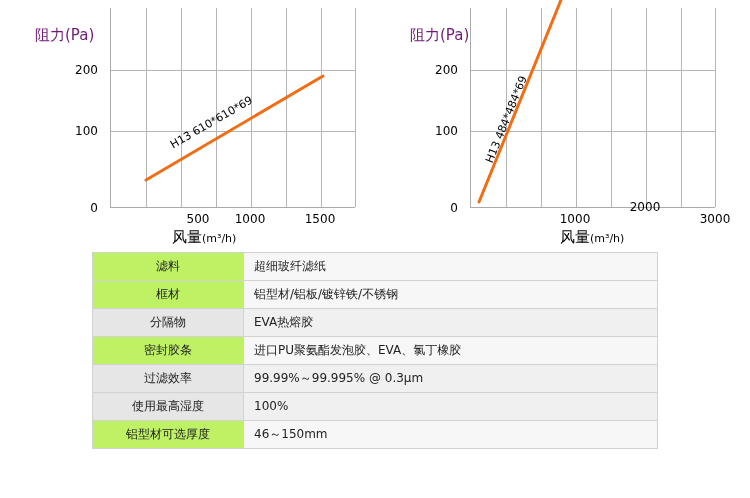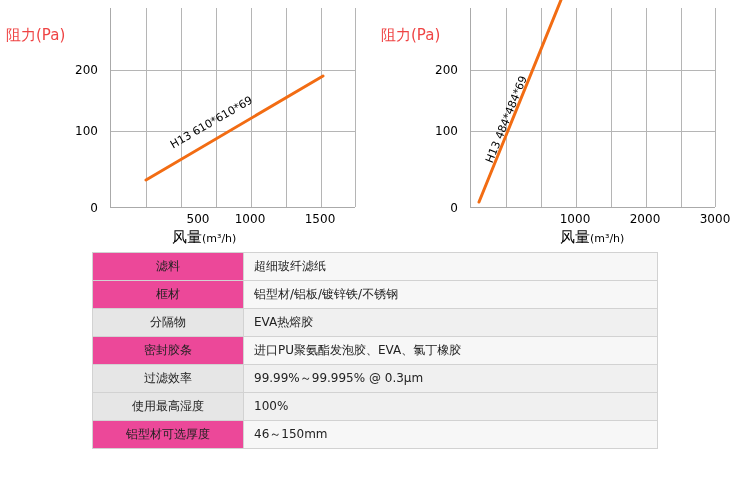--- a/index.html
+++ b/index.html
@@ -13,21 +13,21 @@
   .charts{
     position:absolute;left:0;top:0;width:750px;height:245px;
   }
   .chart{
     position:absolute;top:0;height:245px;
   }
   .chart.left{left:0;width:375px;}
   .chart.right{left:375px;width:375px;}
   .ylabel{
     position:absolute;
-    font-size:15px;color:#ef4444;letter-spacing:0px;white-space:nowrap;
+    font-size:15px;color:#701a75;letter-spacing:0px;white-space:nowrap;margin-left:29px;
   }
   .xlabel{
     position:absolute;
     font-size:15px;color:#000;white-space:nowrap;
   }
   .xlabel .unit{font-size:11px;}
   .plotbox{
     position:absolute;
     border-left:1px solid #aaa;
     border-bottom:1px solid #aaa;
@@ -62,21 +62,21 @@
   .spec-table td{
     border:1px solid #d2d2d2;
     height:27px;
     padding:0 0 0 10px;
     vertical-align:middle;
     line-height:27px;
     white-space:nowrap;
   }
   .spec-table td.k{
     width:150px;
-    background:#ec4899;
+    background:#bef264;
     text-align:center;
     padding:0;
   }
   .spec-table td.v{
     background:#f7f7f7;
   }
   .spec-table tr.alt td.k{background:#e6e6e6;}
   .spec-table tr.alt td.v{background:#f0f0f0;}
 </style>
 </head>
@@ -137,21 +137,21 @@
       </svg>
     </div>
 
     <div class="series-label" style="left:108px;top:160px;transform:rotate(-68deg);">H13  484*484*69</div>
 
     <div class="tick-y" style="left:47px;top:208px;width:36px;">0</div>
     <div class="tick-y" style="left:35px;top:131px;width:48px;">100</div>
     <div class="tick-y" style="left:35px;top:70px;width:48px;">200</div>
 
     <div class="tick-x" style="left:200px;top:212px;">1000</div>
-    <div class="tick-x" style="left:270px;top:212px;">2000</div>
+    <div class="tick-x" style="left:270px;top:200px;">2000</div>
     <div class="tick-x" style="left:340px;top:212px;">3000</div>
 
     <div class="xlabel" style="left:185px;top:228px;"><span>风量</span><span class="unit">(m³/h)</span></div>
   </div>
 
 </div>
 
 <table class="spec-table">
   <tbody>
     <tr>

